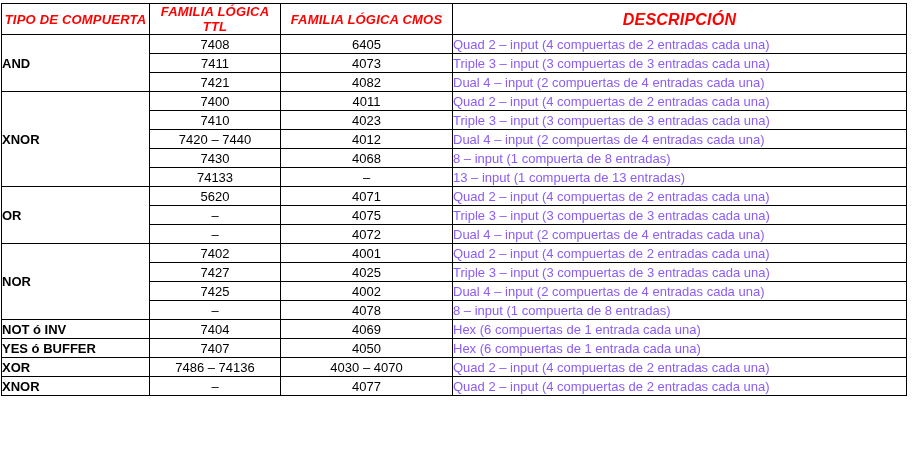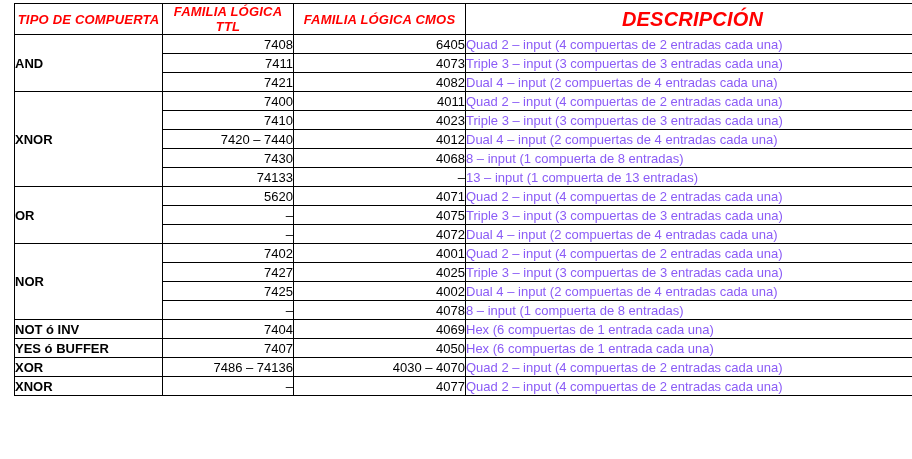--- a/index.html
+++ b/index.html
@@ -10,21 +10,21 @@
   body {
     width: 912px;
     height: 459px;
     font-family: "Liberation Sans", sans-serif;
     overflow: hidden;
   }
   #sheet {
     width: 912px;
     height: 459px;
     box-sizing: border-box;
-    padding: 3px 4px 4px 14px;
+    padding: 3px 4px 4px 1px;
     background: #ffffff;
   }
   table.logic {
     border-collapse: collapse;
     width: 905px;
     table-layout: fixed;
     background: #ffffff;
   }
   table.logic col.c0 { width: 148px; }
   table.logic col.c1 { width: 131px; }
@@ -42,30 +42,30 @@
     color: #ff0000;
     font-weight: bold;
     font-style: italic;
     text-align: center;
     padding: 3px 2px;
     font-size: 13.5px;
     line-height: 16px;
     letter-spacing: 0.2px;
   }
   thead th.desc {
-    font-size: 20px;
+    font-size: 16px;
   }
   td.gate {
     text-align: left;
     font-weight: bold;
     font-size: 13.5px;
     color: #000000;
   }
   td.code {
-    text-align: right;
+    text-align: center;
     font-size: 13px;
     color: #000000;
   }
   td.desc {
     text-align: left;
     padding-left: 4px;
     font-size: 13px;
     color: #8b5cf6;
     white-space: nowrap;
   }

